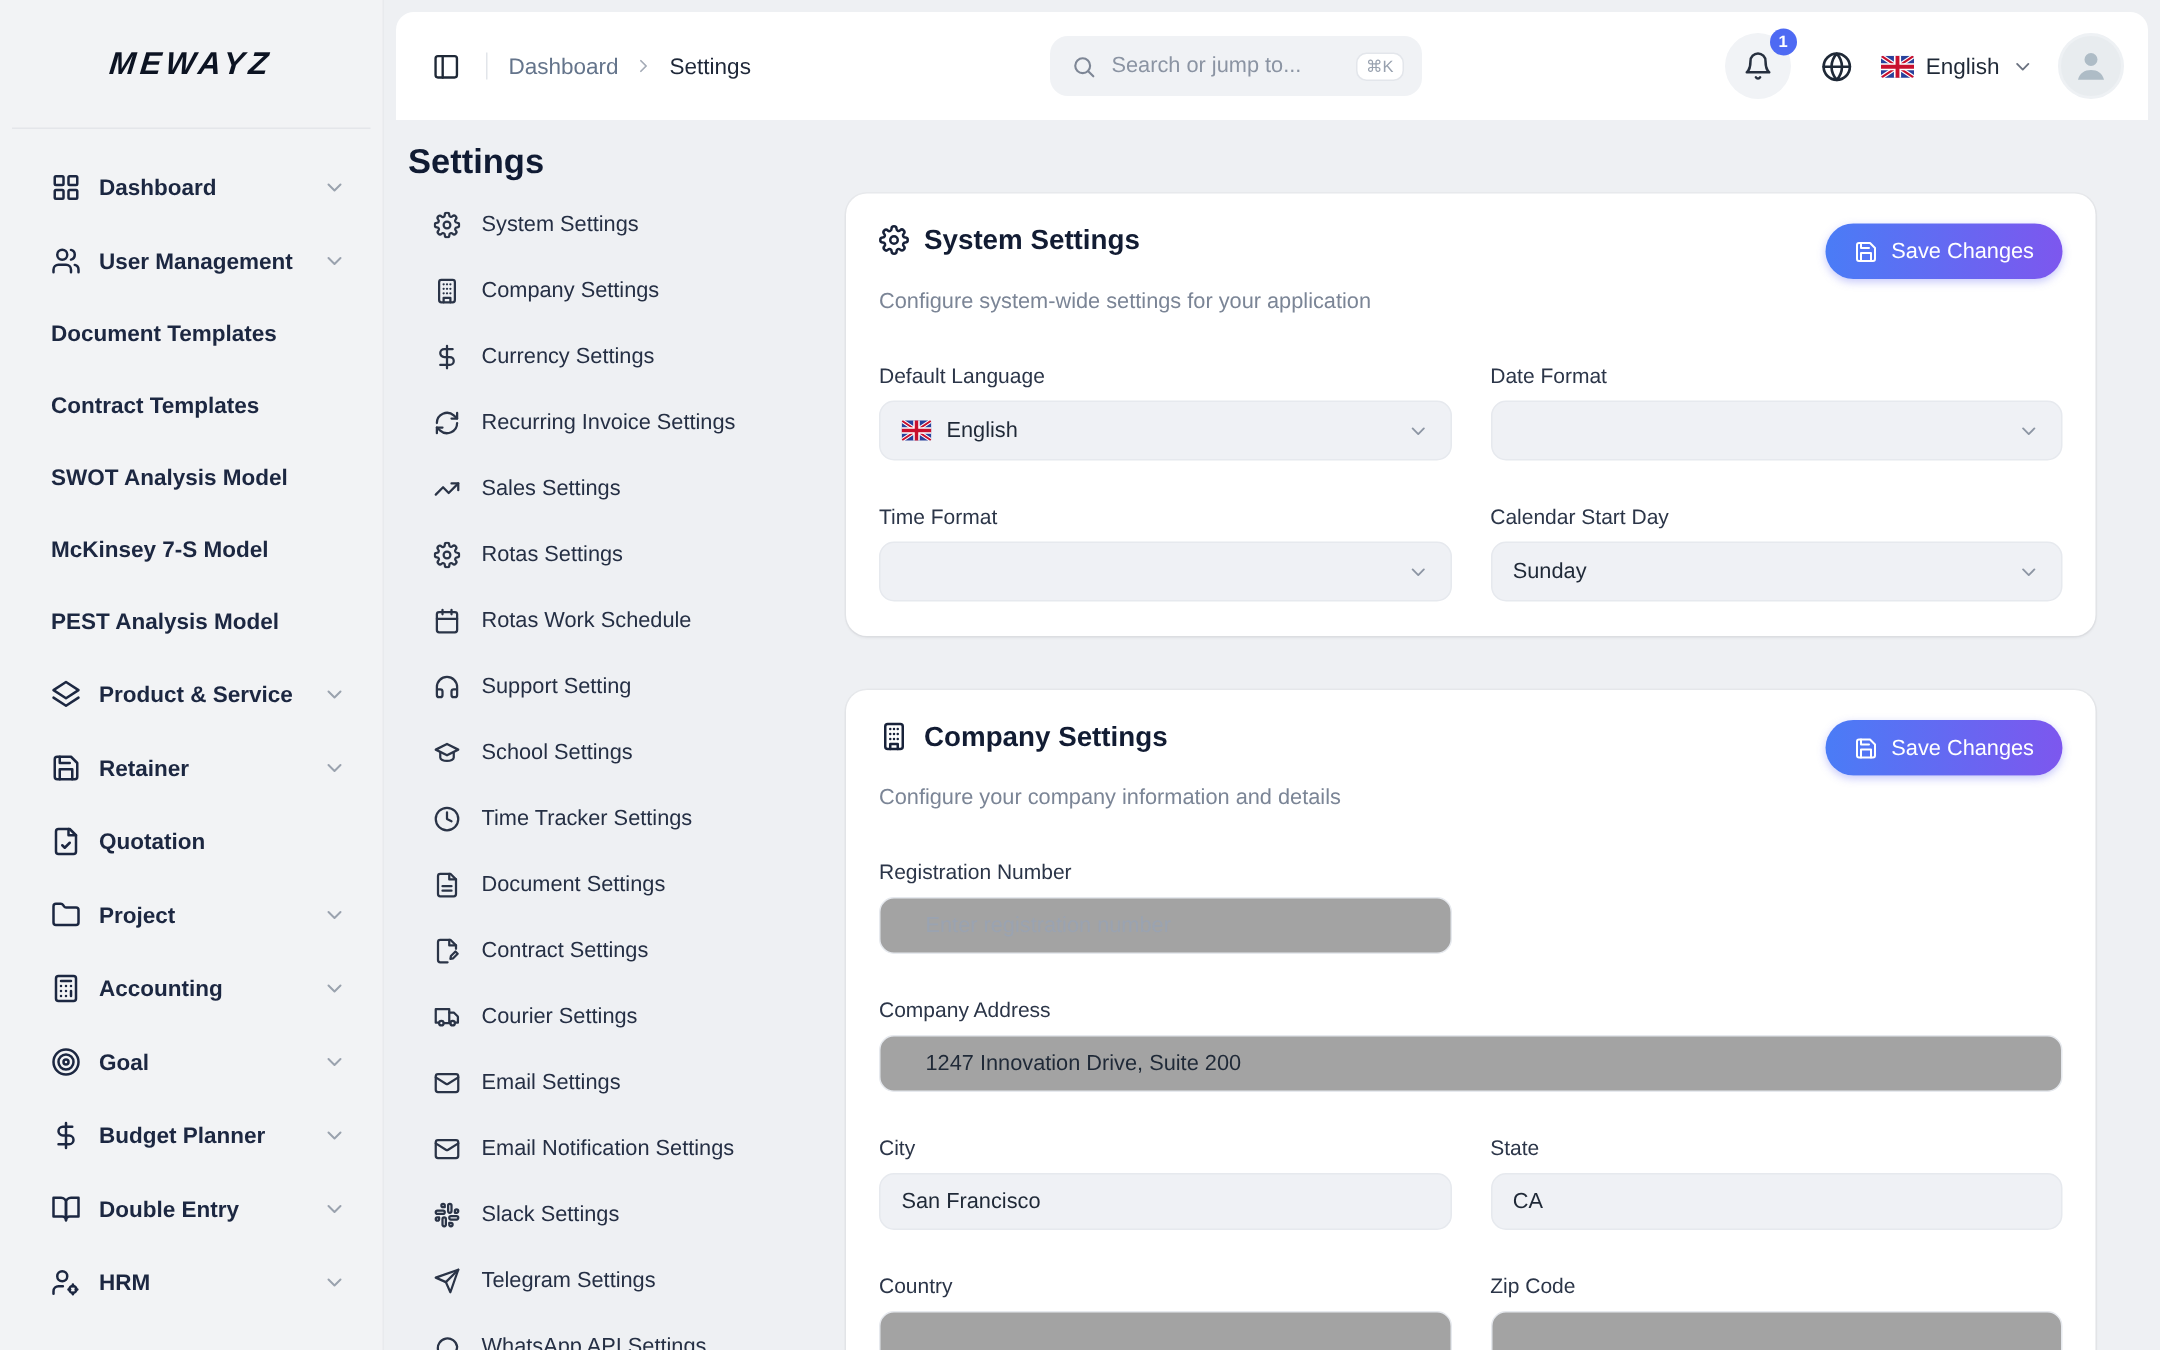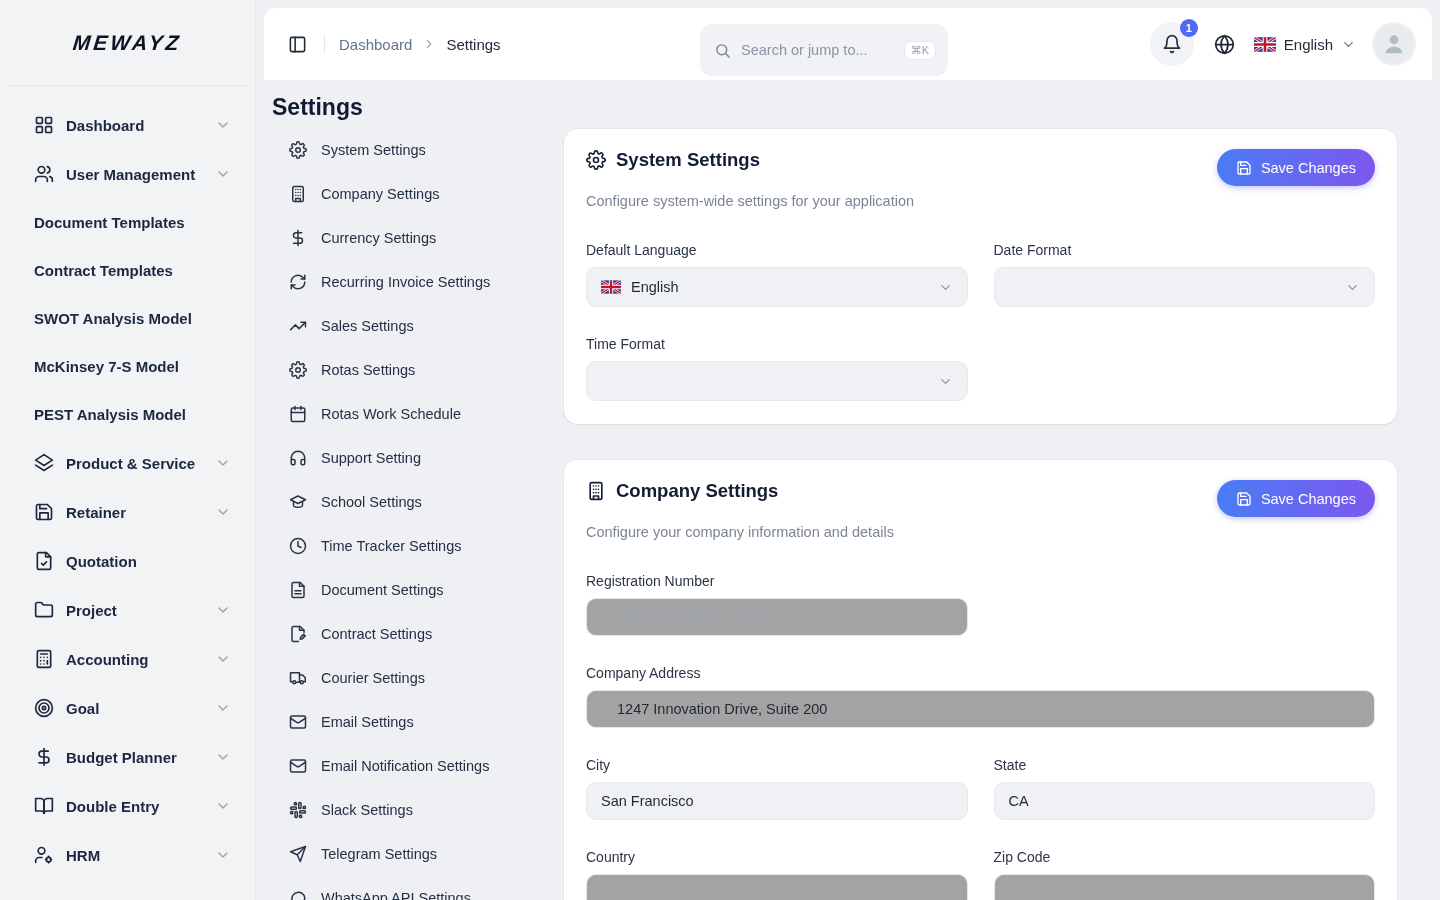--- a/index.html
+++ b/index.html
@@ -24,21 +24,21 @@
   
   .main { position:absolute; left:257px; top:0; right:0; bottom:0; }
   .topbar { position:absolute; left:7px; top:8px; width:1168px; height:72px; background:#ffffff; border-radius:12px 12px 0 0; display:flex; align-items:center; padding:0 16px; }
   .icon-btn { background:none; border:none; width:34px; height:34px; display:flex; align-items:center; justify-content:center; color:#1f2937; cursor:pointer; border-radius:8px; }
   .icon-btn .ic { width:19px; height:19px; }
   .vdiv { width:1px; height:18px; background:#e2e5ea; margin:0 14px 0 10px; }
   .crumbs { display:flex; align-items:center; gap:10px; font-size:15px; }
   .crumb-muted { color:#64748b; text-decoration:none; cursor:pointer; }
   .crumb-cur { color:#1e2738; }
   .crumbchev { width:14px; height:14px; color:#a3aab6; }
-  .search { position:absolute; left:436px; top:16px; width:248px; height:52px; background:#f0f2f5; border-radius:12px; display:flex; align-items:center; gap:10px; padding:0 12px 0 14px; cursor:text;justify-content:space-between; }
+  .search { position:absolute; left:436px; top:16px; width:248px; height:40px; background:#f0f2f5; border-radius:12px; display:flex; align-items:center; gap:10px; padding:0 12px 0 14px; cursor:text;justify-content:space-between; }
   .search .ic { width:17px; height:17px; color:#7e8796; flex:0 0 17px; }
   .search-ph { flex:1; font-size:14.5px; color:#8b94a3; white-space:nowrap; }
   .kbd { background:#ffffff; border:1px solid #e3e6eb; border-radius:7px; padding:2px 6px; font-size:11px; color:#98a1af; }
   .hright { margin-left:auto; display:flex; align-items:center; }
   .bell-btn { position:relative; width:44px; height:44px; border-radius:50%; background:#f1f3f6; border:none; display:flex; align-items:center; justify-content:center; color:#27303f; cursor:pointer; }
   .bell-btn .ic { width:20px; height:20px; }
   .badge { position:absolute; top:-3px; right:-4px; min-width:18px; height:18px; border-radius:9px; background:#4e6af3; color:#fff; font-size:11px; font-weight:700; display:flex; align-items:center; justify-content:center; padding:0 4px; }
   .glb { margin-left:14px; }
   .glb .ic { width:21px; height:21px; }
   .lang { display:flex; align-items:center; gap:8px; margin-left:12px; cursor:pointer; }
@@ -598,20 +598,29 @@
               </div>
               <div class="field">
                 <div class="flabel">Time Format</div>
                 <div class="select">
                   <span class="val"></span>
                   <svg class="ic chev">
                       <use href="#i-chev-down"></use>
                     </svg>
                 </div>
               </div>
+              <div class="field">
+                <div class="flabel">Calendar Start Day</div>
+                <div class="select">
+                  <span class="val">Sunday</span>
+                  <svg class="ic chev">
+                      <use href="#i-chev-down"></use>
+                    </svg>
+                </div>
+              </div>
             </div>
           </div>
 
           <div class="card">
             <div class="card-head">
               <div>
                 <div class="ct">
                   <svg class="ic">
                       <use href="#i-building"></use>
                     </svg>

